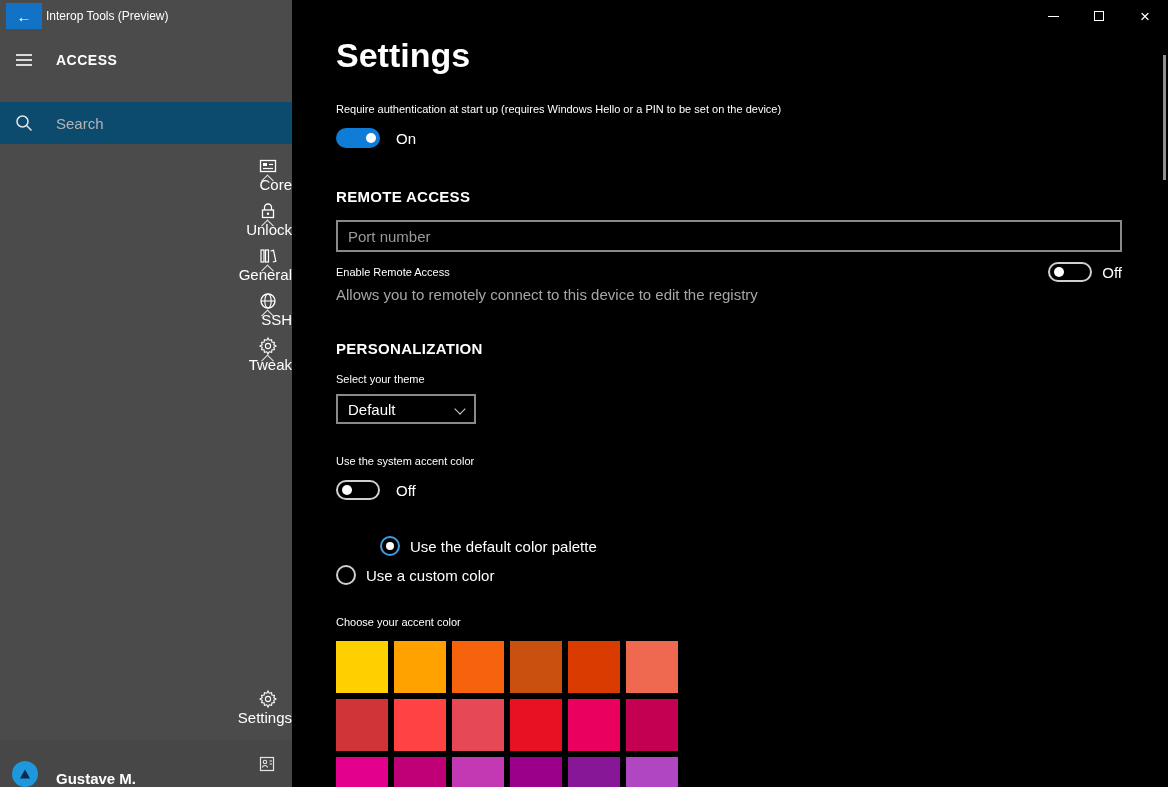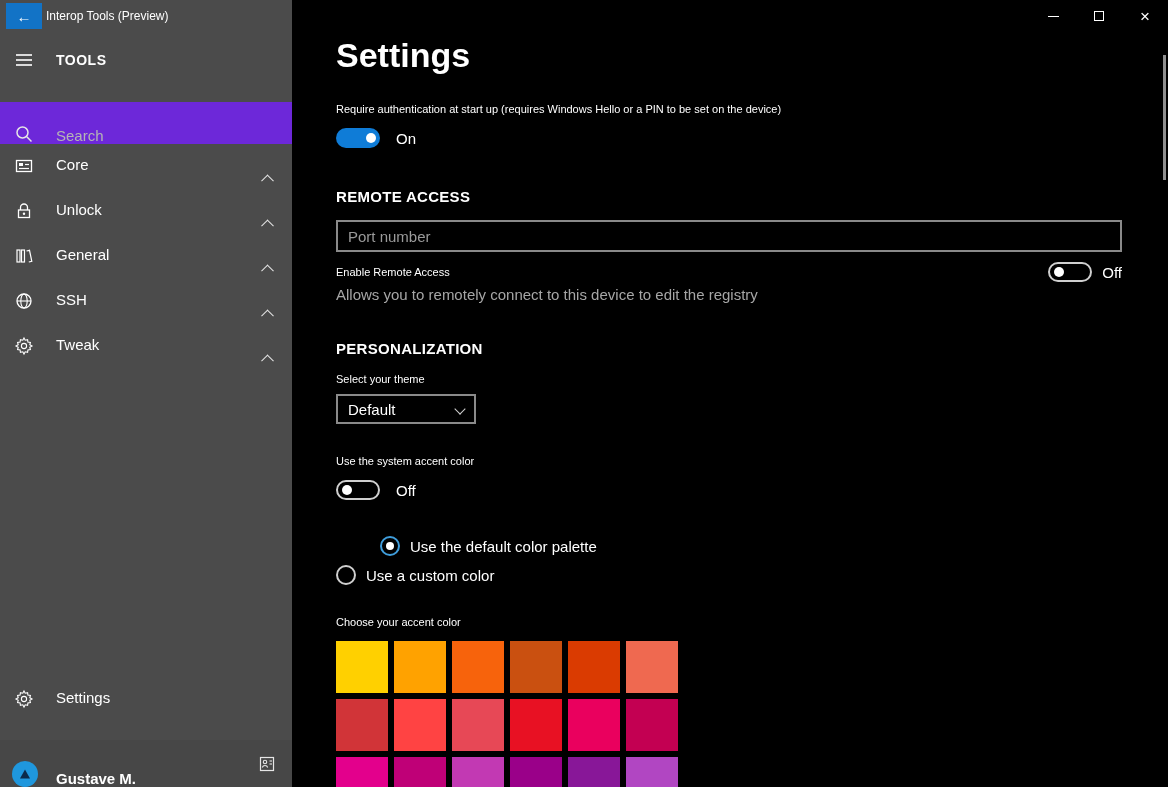--- a/index.html
+++ b/index.html
@@ -20,33 +20,33 @@
     display:flex; align-items:center; justify-content:center;
     font-size:15px; color:#fff; cursor:default;
   }
   .sb-title { margin-left:4px; font-size:12px; color:#fff; }
 
   .sb-tools-row { height:44px; margin-top:6px; display:flex; align-items:center; }
   .hamburger { width:48px; display:flex; justify-content:center; }
   .sb-tools-label { font-size:14px; font-weight:bold; letter-spacing:0.5px; margin-left:8px; }
 
   .sb-search {
-    height:42px; margin-top:20px; background:#6d28d9;
-    display:flex; align-items:flex-end;
+    height:42px; margin-top:20px; background:#0c4a6e;
+    display:flex; align-items:center;
   }
   .sb-search .icon-wrap { width:48px; display:flex; justify-content:center; }
   .sb-search input {
     background:transparent; border:none; outline:none; color:#e8e8e8;
     font-size:15px; font-family:"Liberation Sans",sans-serif; width:200px; margin-left:8px;
   }
   .sb-search input::placeholder { color:#b5b5b5; }
 
   .sb-nav { margin-top:12px; }
   .sb-item {
-    height:45px; display:flex; align-items:flex-start; position:relative; cursor:default;
+    height:45px; display:flex; align-items:flex-end; position:relative; cursor:default;flex-direction:column;
   }
   .sb-item .icon-wrap { width:48px; display:flex; justify-content:center; }
   .sb-item .label { font-size:15px; margin-left:8px; color:#fff; }
   .chev-up {
     position:absolute; right:20px; top:50%; width:9px; height:9px;
     border-left:1.6px solid #e6e6e6; border-top:1.6px solid #e6e6e6;
     transform:translateY(-30%) rotate(45deg);
   }
 
   .sb-settings { position:absolute; left:0; bottom:53px; width:292px; }
@@ -160,21 +160,21 @@
   </div>
 
   <div class="sb-tools-row">
     <div class="hamburger">
       <svg width="20" height="20" viewBox="0 0 20 20">
         <line x1="2" y1="5" x2="18" y2="5" stroke="#fff" stroke-width="1.6"></line>
         <line x1="2" y1="10" x2="18" y2="10" stroke="#fff" stroke-width="1.6"></line>
         <line x1="2" y1="15" x2="18" y2="15" stroke="#fff" stroke-width="1.6"></line>
       </svg>
     </div>
-    <span class="sb-tools-label">TOOLS</span>
+    <span class="sb-tools-label">ACCESS</span>
   </div>
 
   <div class="sb-search">
     <span class="icon-wrap">
       <svg width="20" height="20" viewBox="0 0 20 20">
         <circle cx="8.5" cy="8.5" r="5.5" fill="none" stroke="#e6e6e6" stroke-width="1.5"></circle>
         <line x1="12.8" y1="12.8" x2="17.5" y2="17.5" stroke="#e6e6e6" stroke-width="1.5"></line>
       </svg>
     </span>
     <input type="text" placeholder="Search" style="">

